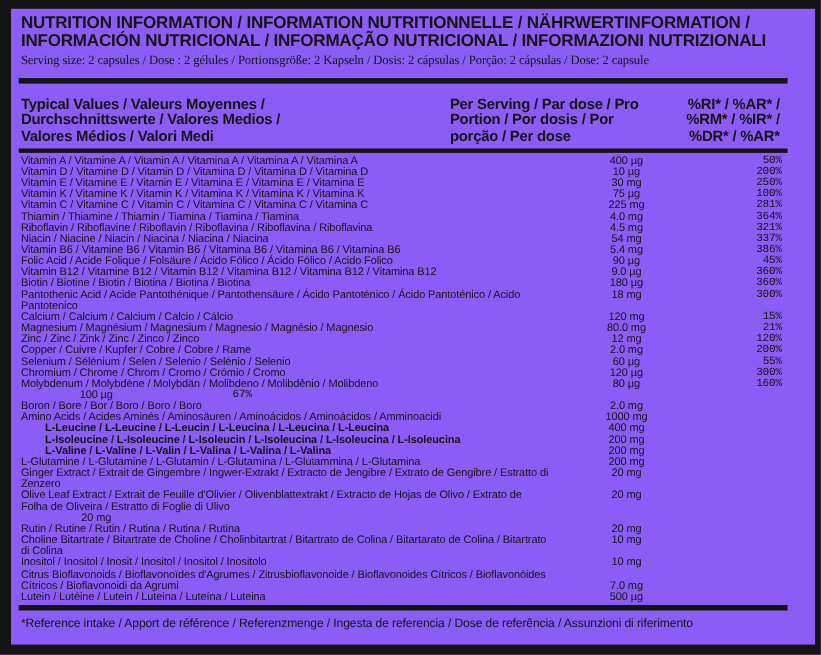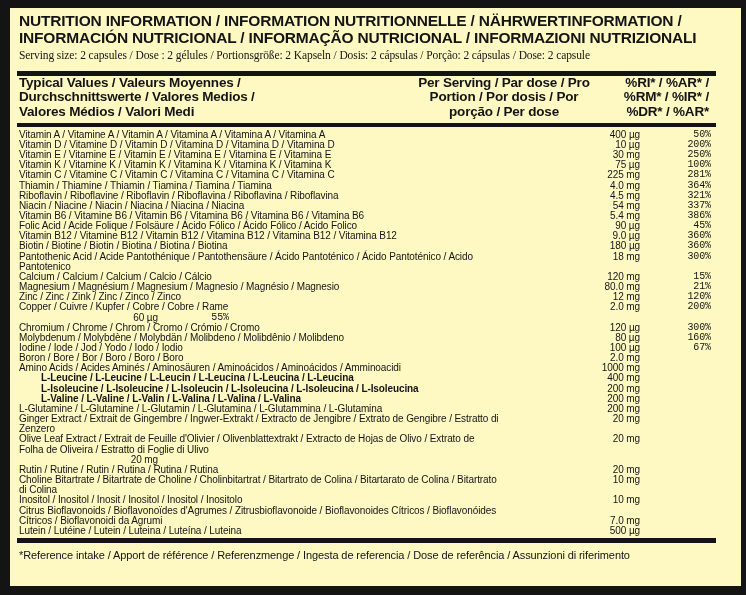--- a/index.html
+++ b/index.html
@@ -6,45 +6,45 @@
   body{
     width:746px;height:595px;
     font-family:"Liberation Sans","DejaVu Sans",sans-serif;
     background:#141414;
     position:relative;
     -webkit-font-smoothing:antialiased;
   }
   .frame{position:absolute;inset:0;background:#141414;}
   .label{
     position:absolute;top:8px;left:10px;right:5px;bottom:9px;
-    background:#fef9c3;color:#141414;
+    background:#8b5cf6;color:#141414;
     padding:4px 8px 0 9px;box-sizing:border-box;
     overflow:hidden;
   }
   .title{
     font-weight:bold;font-size:15.5px;line-height:16.5px;
     letter-spacing:-0.2px;white-space:pre-line;margin-top:1px;
   }
   .serving{font-size:11.5px;line-height:13px;margin-top:3px;letter-spacing:-0.1px;font-family:Liberation Serif, serif;}
   .table-area{margin:9px 15px 0 -2px;width:699px;}
   .rule{background:#141414;width:100%;}
   .rule.thick{height:5px;}
   .rule.med{height:3.5px;}
-  .thead{display:flex;padding:0 2px 4px 2px;box-sizing:border-box;}
+  .thead{display:flex;padding:12px 2px 4px 2px;box-sizing:border-box;}
   .th{font-weight:bold;font-size:13.5px;line-height:14.4px;white-space:pre-line;letter-spacing:-0.2px;}
   .th.name{flex:1 1 auto;text-align:left;}
-  .th.val{flex:0 0 190px;text-align:center;}
+  .th.val{flex:0 0 190px;text-align:left;}
   .th.pct{flex:0 0 115px;text-align:right;padding-right:5px;box-sizing:border-box;}
   .rows{padding:3px 0 2px 0;}
   .row{display:flex;align-items:flex-start;font-size:10px;line-height:10.15px;letter-spacing:-0.1px;}
   .row.vbottom{align-items:flex-end;}
   .cell{display:block;box-sizing:border-box;}
   .cell.name{flex:0 0 482px;padding-left:2px;}
   .row.indent .cell.name{padding-left:24px;font-weight:bold;}
-  .cell.val{flex:0 0 141px;text-align:right;}
+  .cell.val{flex:0 0 141px;text-align:center;}
   .cell.pct{flex:0 0 76px;text-align:right;padding-right:5px;font-family:Liberation Mono, monospace;}
   .footnote{font-size:11px;line-height:12px;margin-top:6px;letter-spacing:-0.1px;}
 </style>
 </head>
 <body>
 
 <div class="frame">
   <div class="label">
 
     <div class="title">NUTRITION INFORMATION / INFORMATION NUTRITIONNELLE / NÄHRWERTINFORMATION /
@@ -149,35 +149,35 @@
             <span class="cell name">Zinc / Zinc / Zink / Zinc / Zinco / Zinco</span>
             <span class="cell val">12 mg</span>
             <span class="cell pct">120%</span>
           </div>
           <div class="row">
             <span class="cell name">Copper / Cuivre / Kupfer / Cobre / Cobre / Rame</span>
             <span class="cell val">2.0 mg</span>
             <span class="cell pct">200%</span>
           </div>
           <div class="row">
+            <span class="cell name">Selenium / Sélénium / Selen / Selenio / Selénio / Selenio</span>
             <span class="cell val">60 µg</span>
             <span class="cell pct">55%</span>
           </div>
           <div class="row">
             <span class="cell name">Chromium / Chrome / Chrom / Cromo / Crómio / Cromo</span>
             <span class="cell val">120 µg</span>
             <span class="cell pct">300%</span>
           </div>
           <div class="row">
             <span class="cell name">Molybdenum / Molybdène / Molybdän / Molibdeno / Molibdênio / Molibdeno</span>
             <span class="cell val">80 µg</span>
             <span class="cell pct">160%</span>
           </div>
           <div class="row">
-            <span class="cell name">Iodine / Iode / Jod / Yodo / Iodo / Iodio</span>
             <span class="cell val">100 µg</span>
             <span class="cell pct">67%</span>
           </div>
           <div class="row">
             <span class="cell name">Boron / Bore / Bor / Boro / Boro / Boro</span>
             <span class="cell val">2.0 mg</span>
             <span class="cell pct"></span>
           </div>
           <div class="row">
             <span class="cell name">Amino Acids / Acides Aminés / Aminosäuren / Aminoácidos / Aminoácidos / Amminoacidi</span>

